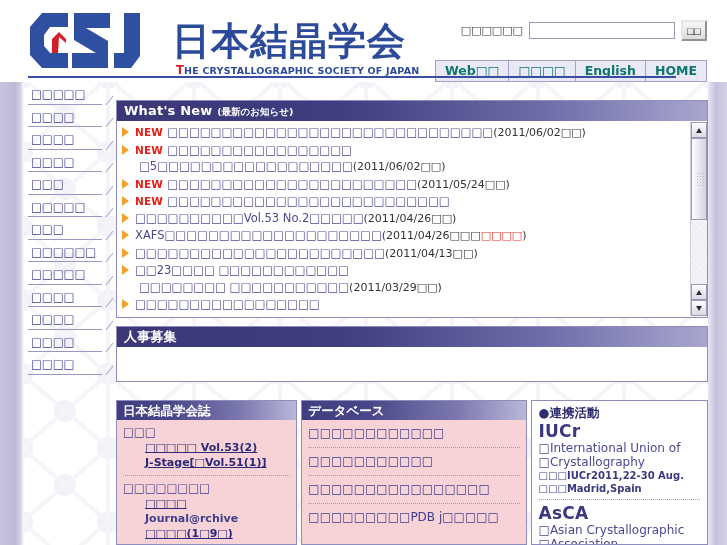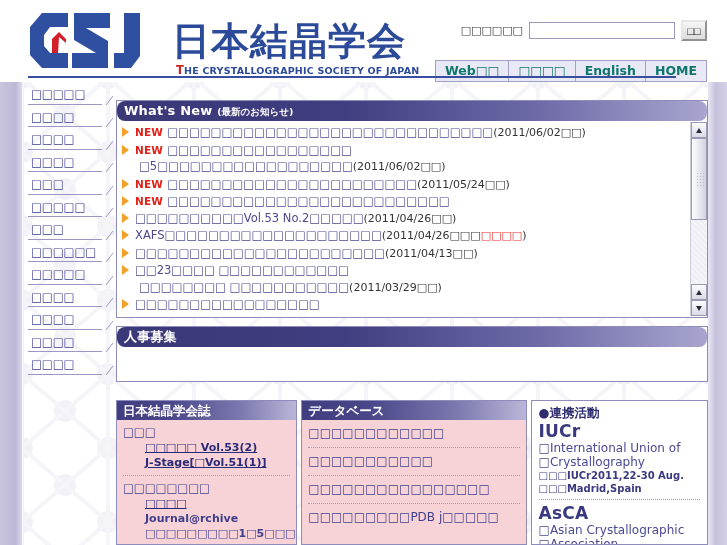--- a/index.html
+++ b/index.html
@@ -150,21 +150,20 @@
     background: #fff;
     margin-bottom: 8px;
   }
   .panel-head {
     height: 20px; line-height: 20px;
     background: linear-gradient(to right,#3b3878 0%,#403d80 38%,#6e6ba8 72%,#a8a6cf 100%);
     color: #fff; font-weight: 700; font-size: 13px;
     padding: 0 0 0 7px;
     letter-spacing: .2px;
     white-space: nowrap;
-    border-radius: 8px;
   }
   .panel-head .sub {
     font-size: 9.5px; font-weight: 700; letter-spacing: 0;
   }
 
   
   .news-body {
     position: relative;
     height: 196px;
     overflow: hidden;
@@ -484,20 +483,21 @@
     <div class="col col-a">
       <div class="col-head">日本結晶学会誌</div>
       <div class="col-body">
         <div class="jl-label">□□□</div>
         <span class="jl-link">□□□□□ Vol.53(2)</span>
         <span class="jl-link">J-Stage[□Vol.51(1)]</span>
         <div class="dotline"></div>
         <div class="jl-label">□□□□□□□□</div>
         <span class="jl-link">□□□□</span>
         <span class="jl-plain">Journal@rchive</span>
+        <span class="jl-link">□□□□(1□9□)</span>
         <span class="jl-plain">□□□□□□□□□1□5□□□</span>
       </div>
     </div>
 
     <div class="col col-b">
       <div class="col-head">データベース</div>
       <div class="col-body">
         <div class="db-item">□□□□□□□□□□□□</div>
         <div class="dotline"></div>
         <div class="db-item">□□□□□□□□□□□</div>

